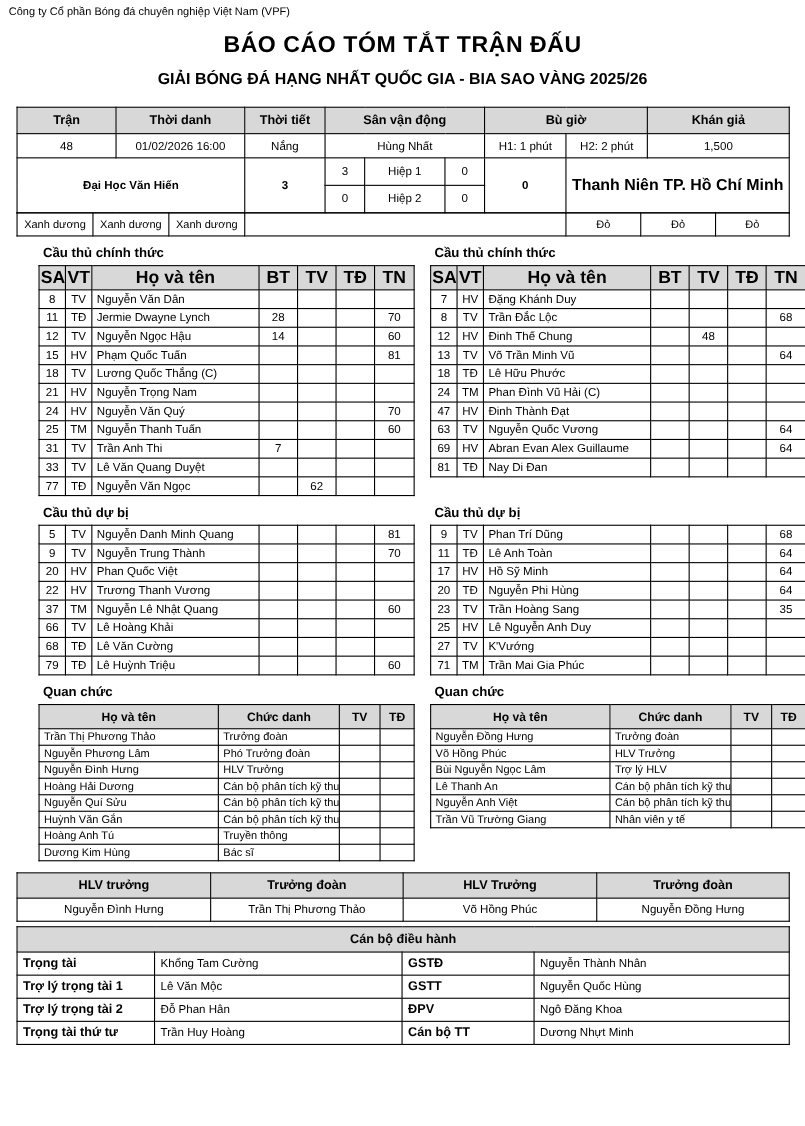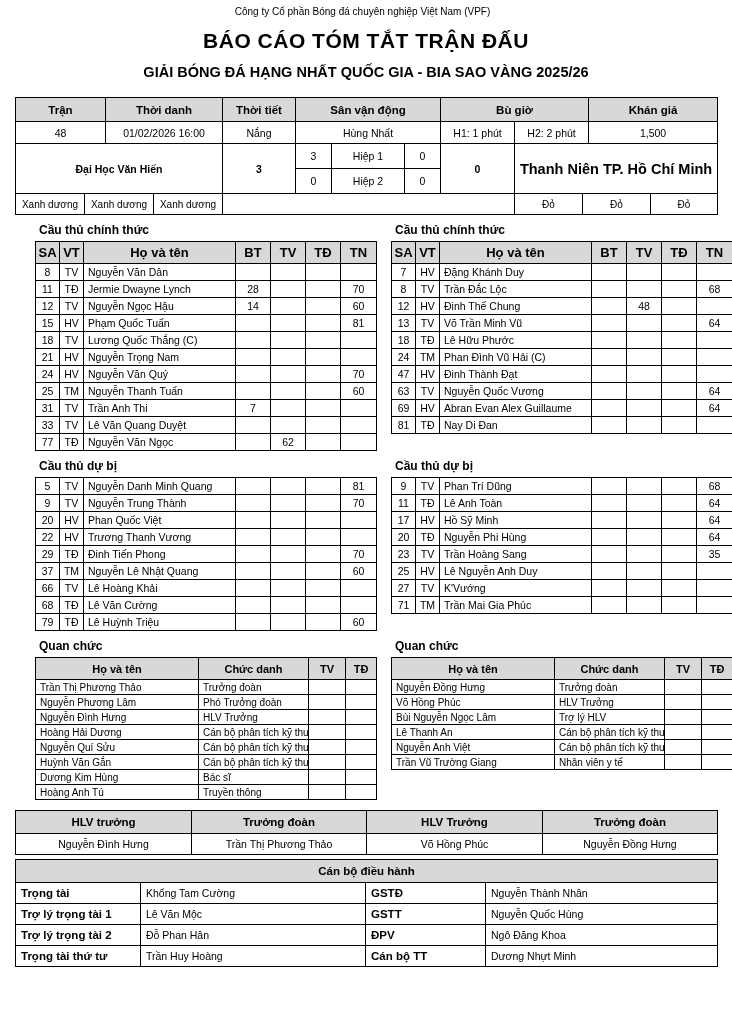--- a/index.html
+++ b/index.html
@@ -1,40 +1,40 @@
 <!DOCTYPE html>
 <html><head>
 <meta charset="utf-8">
 <title>Match Report</title>
 <style>
   html,body{margin:0;padding:0;background:#fff;width:732px;height:1024px;overflow:hidden;}
   body{font-family:"Liberation Sans","DejaVu Sans",sans-serif;color:#000;}
   .page{padding:6px 15px 0 15px;width:702px;}
-  .company{font-size:10px;margin:0 0 0 -7px;text-align:center;}
+  .company{font-size:10px;margin:0 0 0 -7px;}
   .title{font-size:21px;font-weight:bold;text-align:center;margin:12px 0 0 0;letter-spacing:.5px;}
   .subtitle{font-size:14.5px;font-weight:bold;text-align:center;margin:11px 0 17px 0;}
   table{border-collapse:collapse;table-layout:fixed;}
   td,th{border:1px solid #000;overflow:hidden;white-space:nowrap;}
   th,.hdr td{background:#d8d8d8;font-weight:bold;}
   
   .info-table{width:702px;}
   .info-table th{font-size:11.5px;height:21px;}
   .info-table td{font-size:10.5px;text-align:center;}
   .info-table tr.vals td{height:19px;}
   .team-name{font-weight:bold;font-size:17px;text-align:center;}
   .team-name.away{font-size:14.5px;}
   .big-score{font-weight:bold;font-size:16px;text-align:center;}
   .mini{font-size:10px;height:22px;}
   .kit-table{width:702px;margin-top:-1px;}
   .kit-table td{font-size:10px;text-align:center;height:18px;}
   
   .two-col{display:grid;grid-template-columns:341px 341px;column-gap:15px;align-items:start;padding-left:20px;}
   .sec-heading{font-size:12px;font-weight:bold;margin:8px 0 4px 0;padding-left:4px;}
   .player-table,.off-table{width:341px;}
-  .player-table th{font-size:13px;height:19px;}
+  .player-table th{font-size:16px;height:19px;}
   .player-table td{font-size:10.5px;height:16px;text-align:center;padding:0 2px;}
   .player-table td:nth-child(3){text-align:left;padding:0 4px;}
   .off-table th{font-size:11px;height:19px;}
   .off-table td{font-size:10px;height:14px;padding:0 4px;text-align:left;}
   .off-table td:nth-child(3),.off-table td:nth-child(4){text-align:center;}
   
   .coach-table{width:702px;margin-top:10px;}
   .coach-table th{font-size:11.5px;height:20px;}
   .coach-table td{font-size:10.5px;height:18px;text-align:center;}
   .exec-table{width:702px;margin-top:4px;}
@@ -411,29 +411,20 @@
             <tr>
               <td>22</td>
               <td>HV</td>
               <td>Trương Thanh Vương</td>
               <td></td>
               <td></td>
               <td></td>
               <td></td>
             </tr>
             <tr>
-              <td>29</td>
-              <td>TĐ</td>
-              <td>Đinh Tiến Phong</td>
-              <td></td>
-              <td></td>
-              <td></td>
-              <td>70</td>
-            </tr>
-            <tr>
               <td>37</td>
               <td>TM</td>
               <td>Nguyễn Lê Nhật Quang</td>
               <td></td>
               <td></td>
               <td></td>
               <td>60</td>
             </tr>
             <tr>
               <td>66</td>
@@ -604,28 +595,28 @@
               <td></td>
               <td></td>
             </tr>
             <tr>
               <td>Huỳnh Văn Gắn</td>
               <td>Cán bộ phân tích kỹ thuật</td>
               <td></td>
               <td></td>
             </tr>
             <tr>
+              <td>Hoàng Anh Tú</td>
+              <td>Truyền thông</td>
+              <td></td>
+              <td></td>
+            </tr>
+            <tr>
               <td>Dương Kim Hùng</td>
               <td>Bác sĩ</td>
-              <td></td>
-              <td></td>
-            </tr>
-            <tr>
-              <td>Hoàng Anh Tú</td>
-              <td>Truyền thông</td>
               <td></td>
               <td></td>
             </tr>
           </tbody>
       </table>
     </div>
     <div>
       <div class="sec-heading">Quan chức</div>
       <table class="off-table">
         <colgroup>

